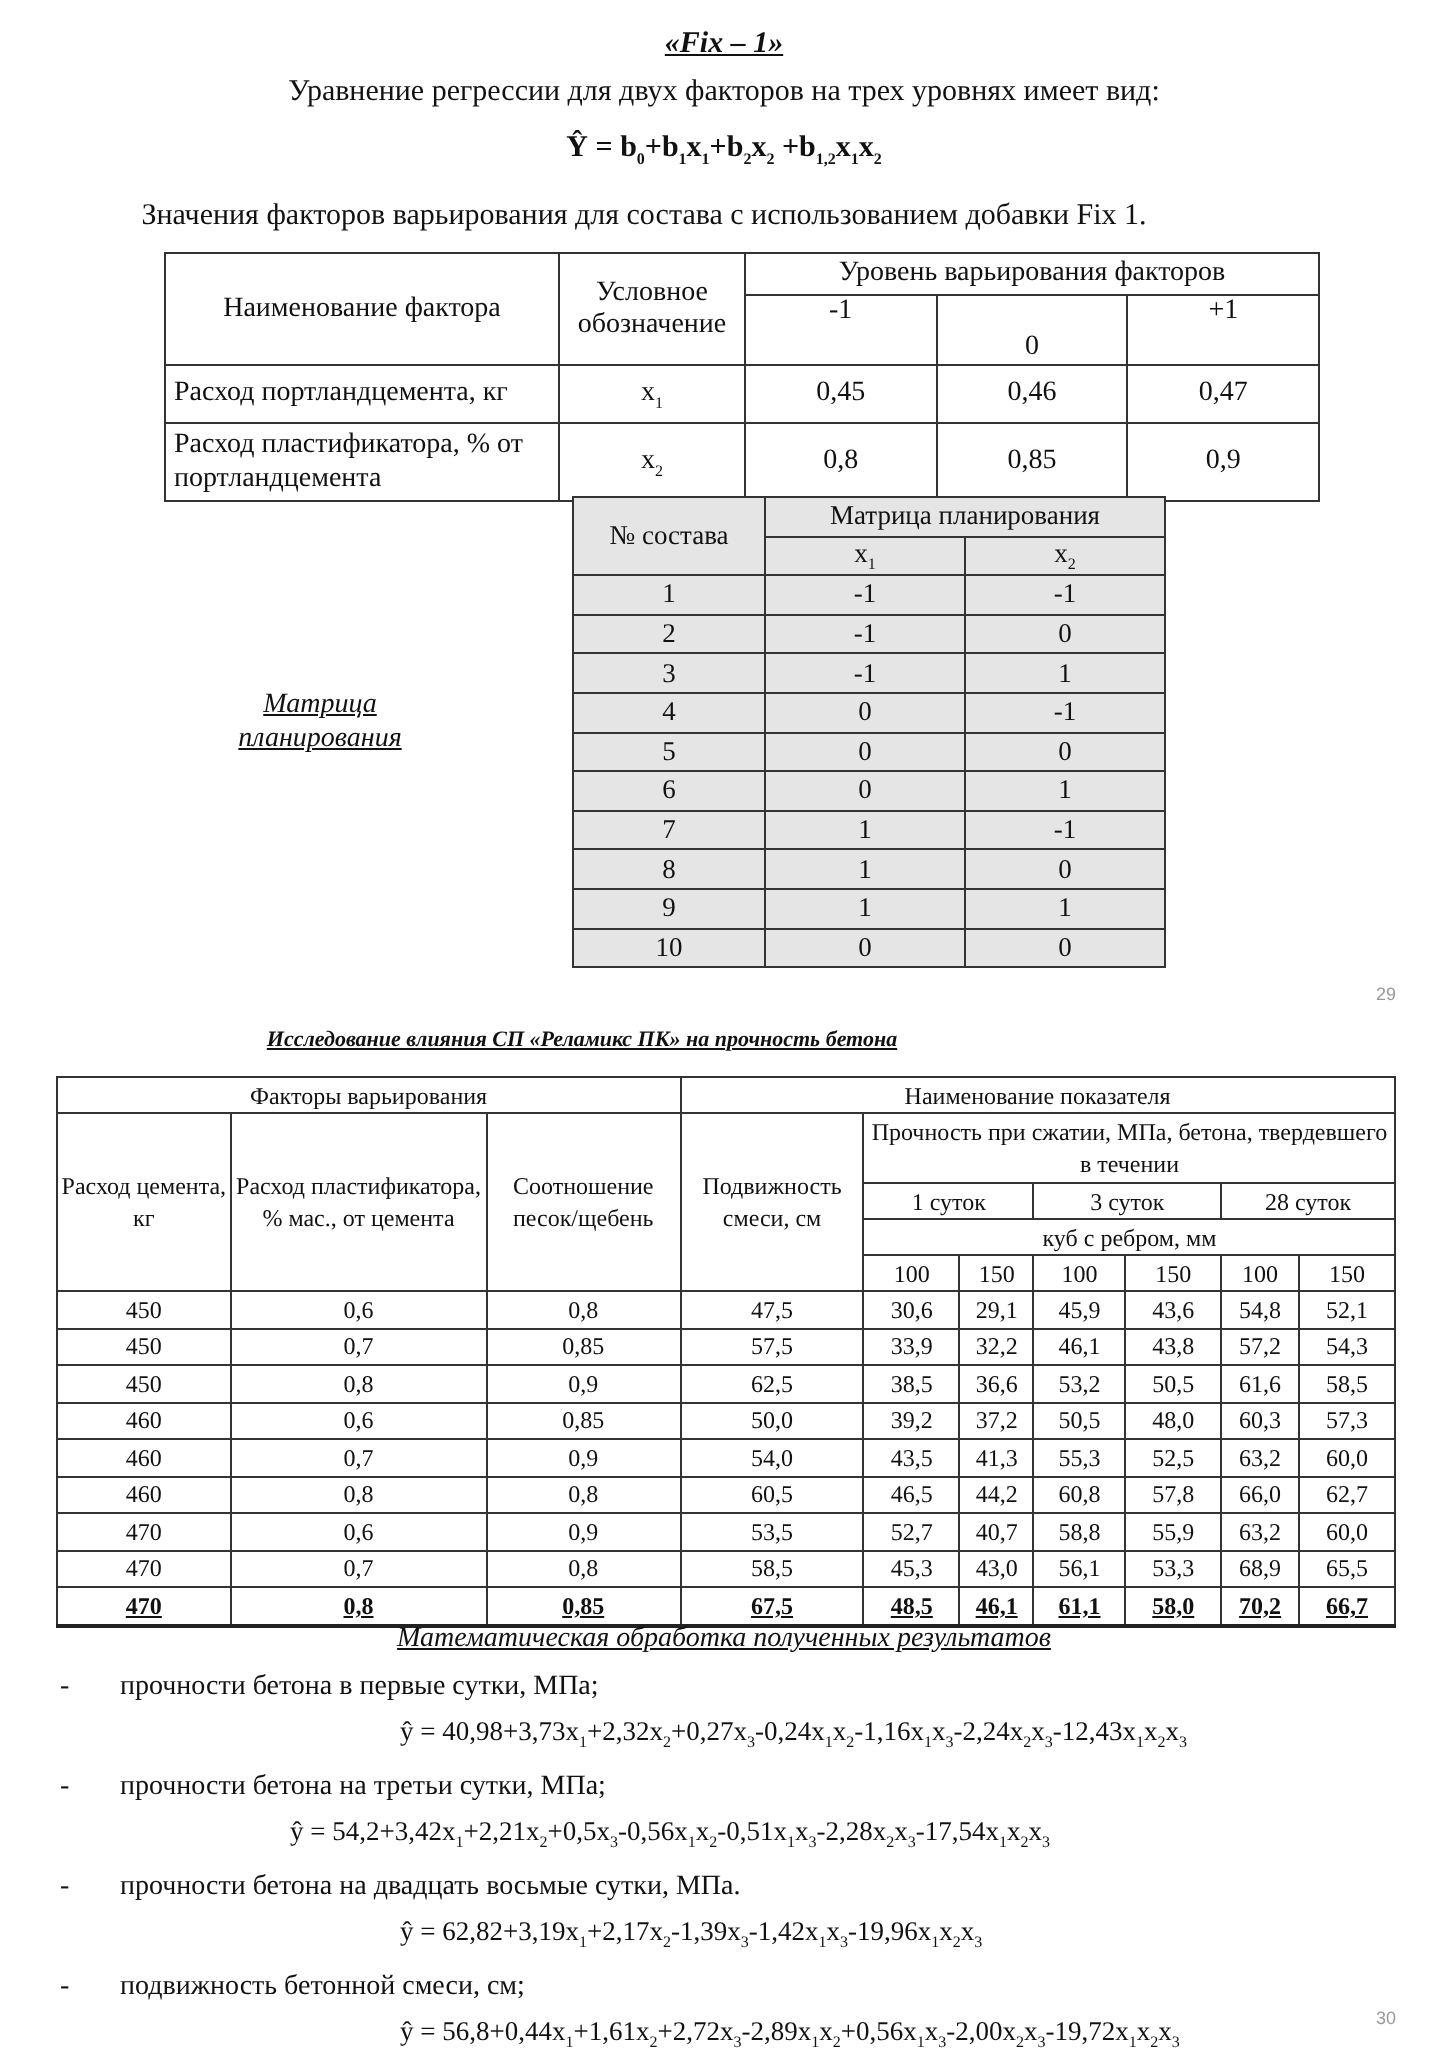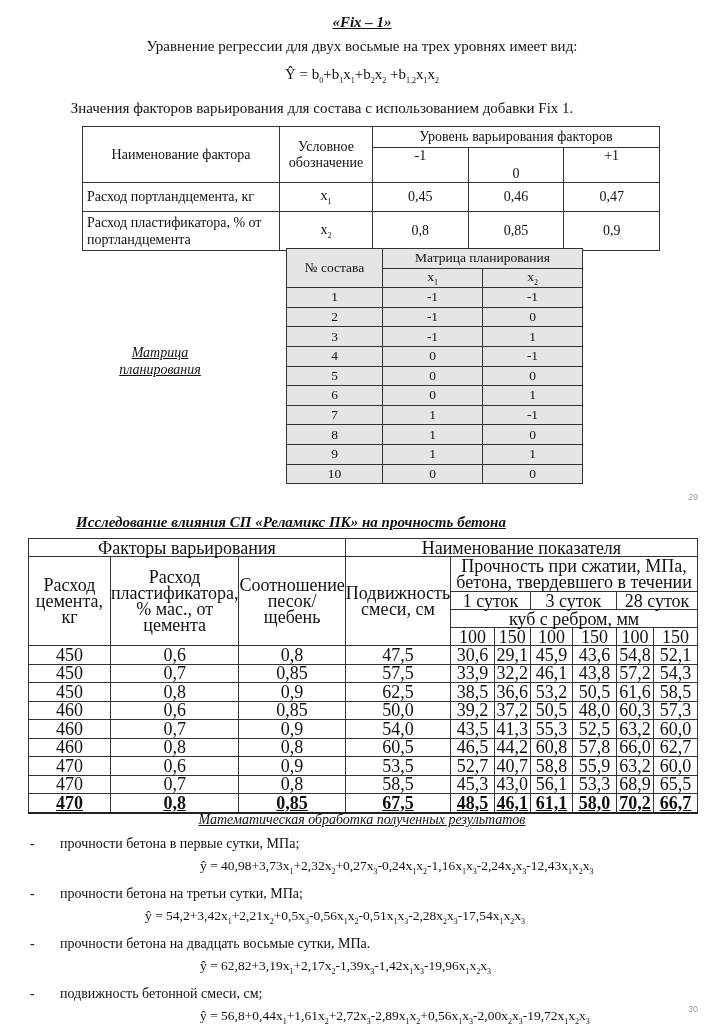--- a/index.html
+++ b/index.html
@@ -2,47 +2,47 @@
 <html><head>
 <meta charset="utf-8">
 <style>
   html, body { margin:0; padding:0; background:#ffffff; }
   body { width:724px; height:1024px; position:relative; overflow:hidden;
          font-family:"Liberation Serif", serif; color:#111; }
   .abs { position:absolute; }
   .center { text-align:center; }
   .title1 { left:0; width:724px; top:14px; font-size:15px; font-weight:bold; font-style:italic; text-decoration:underline;text-align:center; }
   .intro { left:0; width:724px; top:38px; font-size:15px; }
-  .formula { left:0; width:724px; top:66px; font-size:15px; font-weight:normal; }
+  .formula { left:0; width:724px; top:66px; font-size:15px; font-weight:bold; }
   .intro2 { left:0; width:644px; top:100px; font-size:15px; }
   table { border-collapse:collapse; }
   td, th { border:1px solid #333; font-weight:normal; padding:0 2px; text-align:center; }
   .t1 { position:absolute; left:82px; top:126px; width:578px; font-size:14px; }
   .t1 td { height:28px; }
   .t1 td.left { text-align:left; padding-left:4px; }
   .t2 { position:absolute; left:286px; top:248px; width:297px; font-size:13.5px; background:#e5e5e5; }
   .t2 td { height:18.6px; padding:0; }
   .side-label { left:100px; top:344px; width:120px; font-size:14px; font-style:italic; text-decoration:underline; line-height:17px; }
   .pg { font-family:"Liberation Sans", sans-serif; font-size:9px; color:#999; }
-  .title2 { left:0; width:582px; top:514px; font-size:15px; font-weight:bold; font-style:italic; text-decoration:underline; }
-  .t3 { position:absolute; left:28px; top:538px; width:670px; font-size:18px; }
+  .title2 { left:0; width:582px; top:514px; font-size:11px; font-weight:bold; font-style:italic; text-decoration:underline; }
+  .t3 { position:absolute; left:28px; top:538px; width:670px; font-size:12px; }
   .t3 td { padding:0; line-height:16px; }
   .t3 tr.data td { height:17.5px; }
   .t3 tr.bold td { font-weight:bold; text-decoration:underline; border-bottom:2px solid #222; }
   .subtitle { left:0; width:724px; top:812px; font-size:14px; font-style:italic; text-decoration:underline; }
   .bullet { font-size:14px; left:30px; }
   .bullet .dash { display:inline-block; width:30px; }
   .eq { font-size:13.5px; }
   sub { font-size:8px; }
 </style>
 </head>
 <body>
 
 <div class="abs center title1">«Fix – 1»</div>
-<div class="abs center intro">Уравнение регрессии для двух восьмые на трех уровнях имеет вид:</div>
+<div class="abs center intro">Уравнение регрессии для двух факторов на трех уровнях имеет вид:</div>
 <div class="abs center formula">
   <span>Ŷ = </span><span id="formula-terms"><span>b</span><sub>0</sub><span>+b</span><sub>1</sub><span>x</span><sub>1</sub><span>+b</span><sub>2</sub><span>x</span><sub>2</sub><span> +b</span><sub>1,2</sub><span>x</span><sub>1</sub><span>x</span><sub>2</sub></span>
 </div>
 <div class="abs center intro2">Значения факторов варьирования для состава с использованием добавки Fix 1.</div>
 
 <table class="t1">
   <tbody>
       <tr>
     <td rowspan="2" style="width:192px">Наименование фактора</td>
     <td rowspan="2" style="width:88px">Условное обозначение</td>

